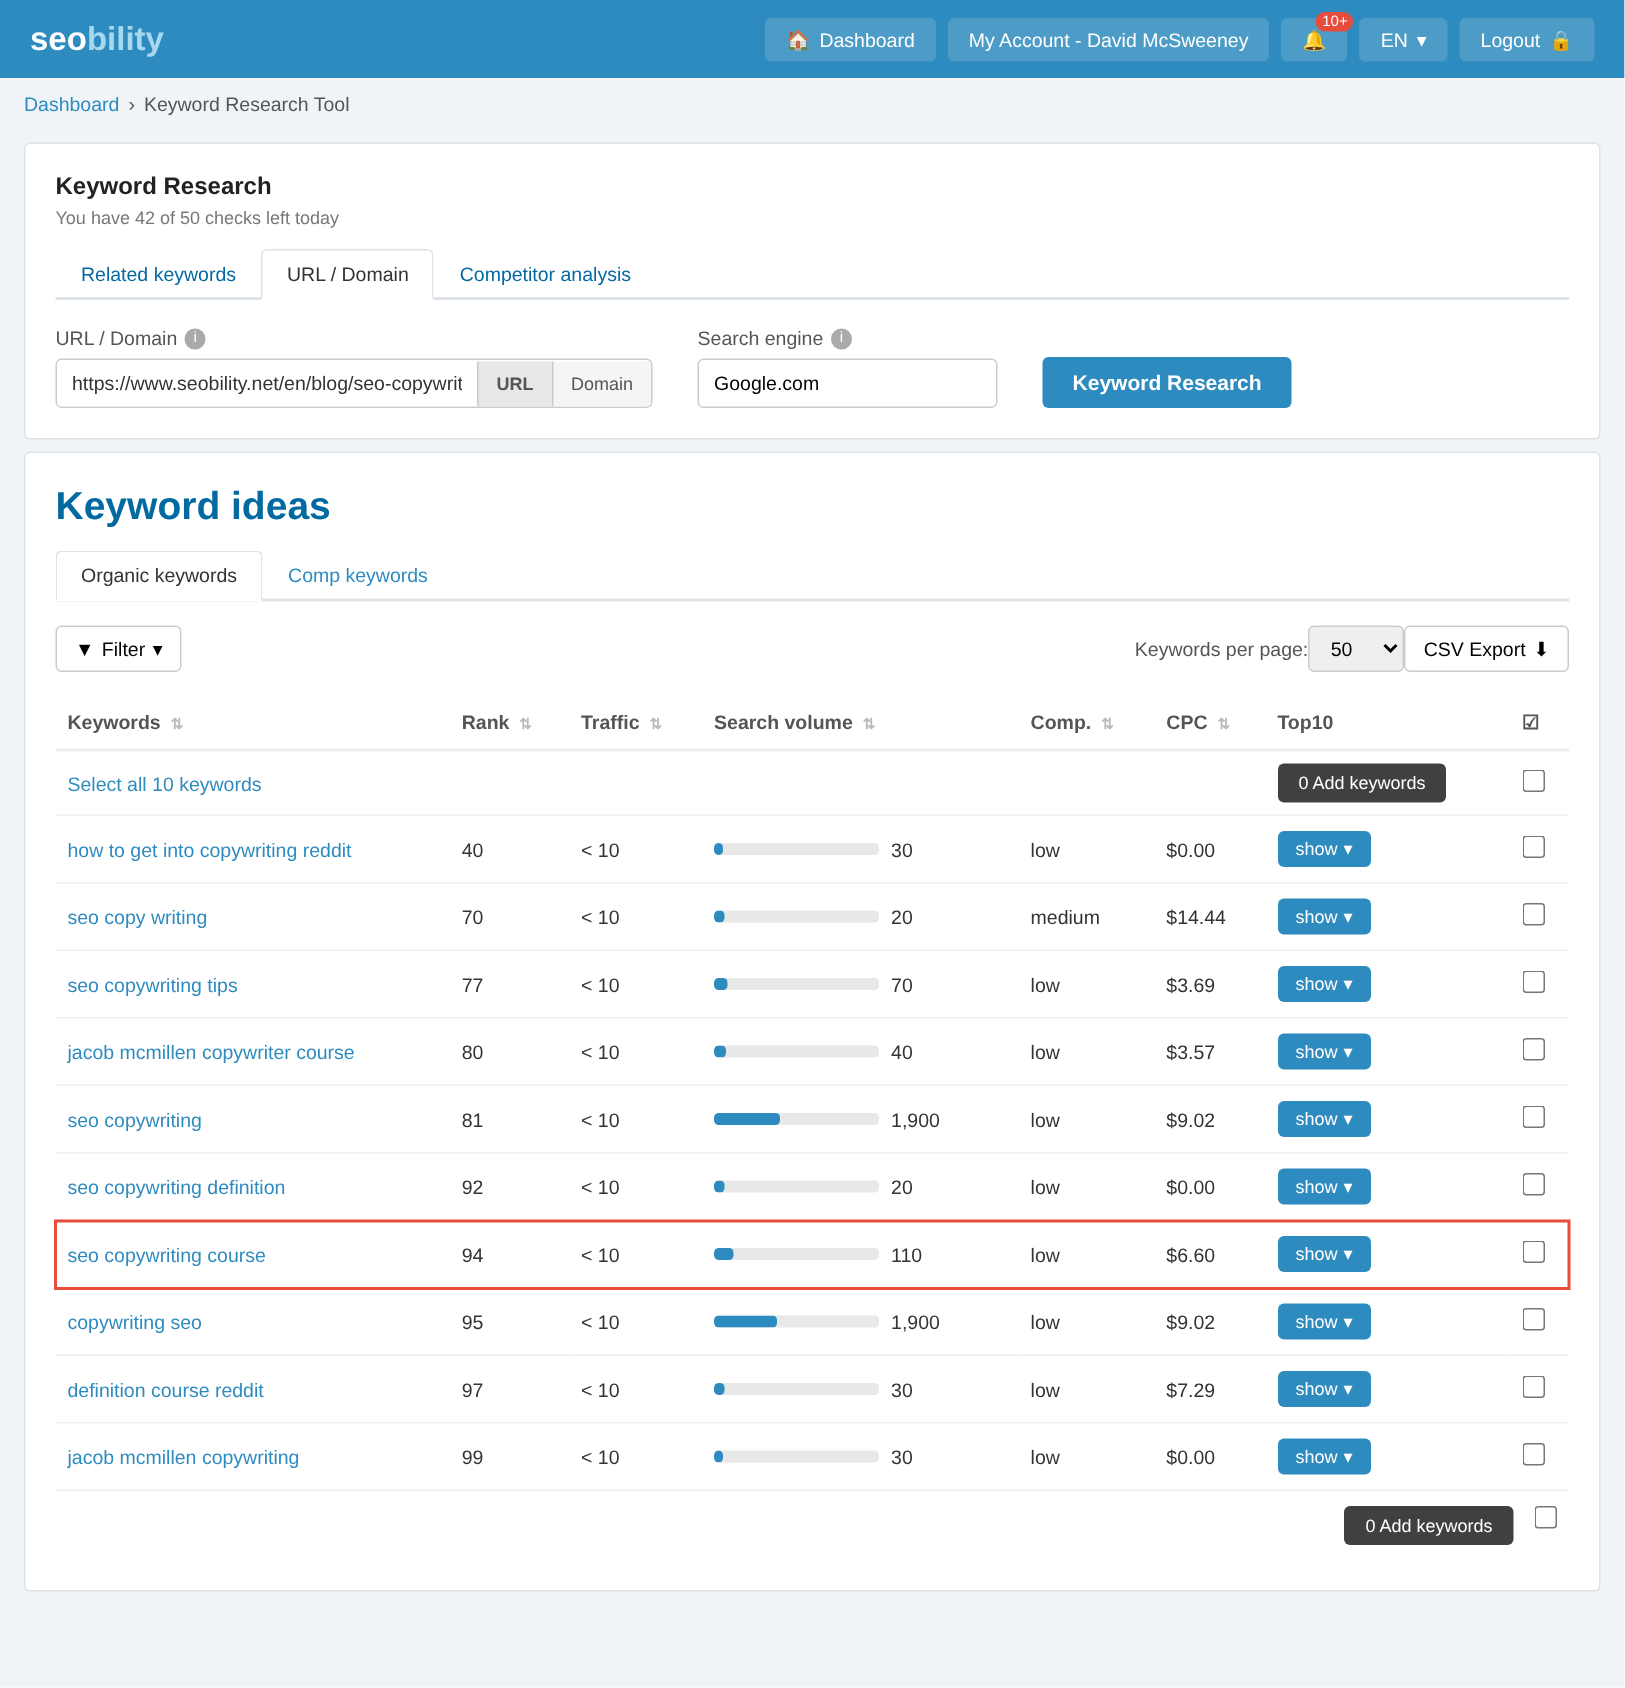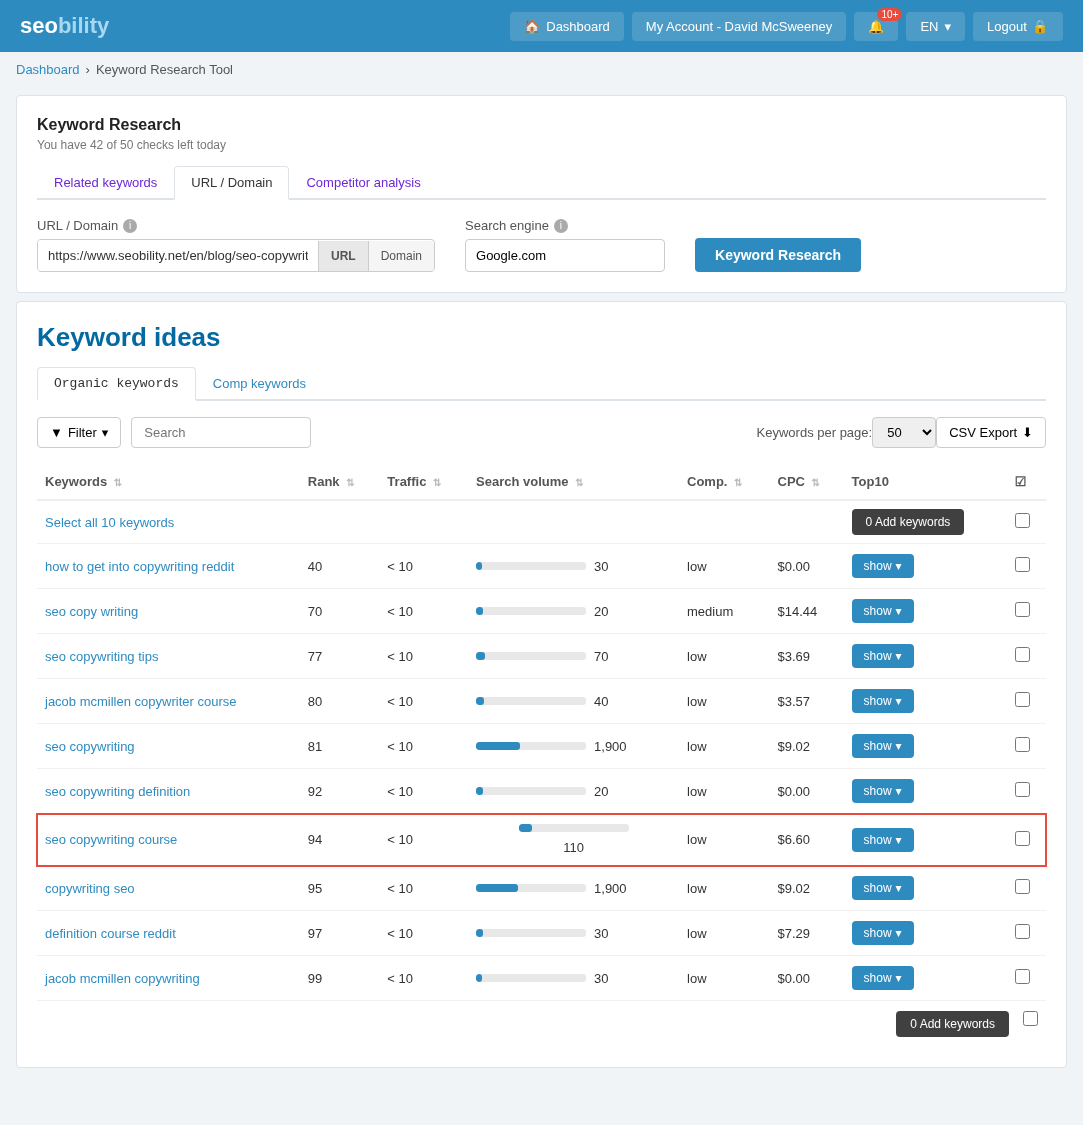--- a/index.html
+++ b/index.html
@@ -20,42 +20,42 @@
 
     
     .card { background: white; border: 1px solid #dde3e8; border-radius: 4px; margin: 8px 16px; padding: 20px; }
 
     
     .kw-title { font-size: 16px; font-weight: bold; color: #222; margin-bottom: 4px; }
     .kw-sub { font-size: 12px; color: #777; margin-bottom: 14px; }
 
     
     .tabs { display: flex; border-bottom: 2px solid #dde3e8; margin-bottom: 18px; }
-    .tab { padding: 8px 16px; cursor: pointer; font-size: 13px; color: #6d28d9; border: 1px solid transparent; margin-bottom: -2px; }
+    .tab { padding: 8px 16px; cursor: pointer; font-size: 13px; color: #0369a1; border: 1px solid transparent; margin-bottom: -2px; }
     .tab.active { border: 1px solid #dde3e8; border-bottom: 2px solid white; color: #333; background: white; border-radius: 4px 4px 0 0; }
 
     
     .form-row { display: flex; gap: 30px; align-items: flex-end; }
     .form-group { display: flex; flex-direction: column; gap: 6px; }
     .form-label { font-size: 13px; color: #555; font-weight: 500; display: flex; align-items: center; gap: 5px; }
     .info-icon { display: inline-flex; align-items: center; justify-content: center; width: 14px; height: 14px; border-radius: 50%; background: #aaa; color: white; font-size: 10px; cursor: help; }
     .url-input-wrap { display: flex; align-items: center; border: 1px solid #ccc; border-radius: 4px; overflow: hidden; }
     .url-input { border: none; outline: none; padding: 8px 10px; font-size: 13px; width: 280px; color: #333; }
     .url-toggle { padding: 8px 12px; cursor: pointer; font-size: 12px; background: #f5f5f5; border-left: 1px solid #ccc; color: #555; }
     .url-toggle.active { background: #e8e8e8; font-weight: bold; }
     .search-engine-input { border: 1px solid #ccc; border-radius: 4px; padding: 8px 10px; font-size: 13px; width: 200px; outline: none; }
     .kw-research-btn { background: #2e8bbf; color: white; border: none; padding: 9px 20px; border-radius: 4px; cursor: pointer; font-size: 14px; font-weight: bold; white-space: nowrap; }
 
     
     .ki-title { font-size: 26px; font-weight: bold; color: #0369a1; margin-bottom: 14px; }
 
     
     .sub-tabs { display: flex; border-bottom: 2px solid #dde3e8; margin-bottom: 16px; }
     .sub-tab { padding: 8px 16px; cursor: pointer; font-size: 13px; color: #2e8bbf; border: 1px solid transparent; margin-bottom: -2px; }
-    .sub-tab.active { border: 1px solid #dde3e8; border-bottom: 2px solid white; color: #333; background: white; border-radius: 4px 4px 0 0; font-family: Liberation Mono, monospace; }
+    .sub-tab.active { border: 1px solid #dde3e8; border-bottom: 2px solid white; color: #333; background: white; border-radius: 4px 4px 0 0; }
 
     
     .filter-bar { display: flex; align-items: center; justify-content: space-between; margin-bottom: 16px; }
     .filter-left { display: flex; align-items: center; gap: 10px; }
     .filter-btn { background: white; border: 1px solid #ccc; border-radius: 4px; padding: 7px 12px; cursor: pointer; font-size: 13px; display: flex; align-items: center; gap: 5px; }
     .search-filter { border: 1px solid #ccc; border-radius: 4px; padding: 7px 12px; font-size: 13px; outline: none; width: 180px; color: #999; }
     .filter-right { display: flex; align-items: center; }
     .per-page-label { font-size: 13px; color: #555; }
     .per-page-select { border: 1px solid #ccc; border-radius: 4px; padding: 6px 10px; font-size: 13px; }
     .csv-btn { background: white; border: 1px solid #ccc; border-radius: 4px; padding: 7px 12px; cursor: pointer; font-size: 13px; display: flex; align-items: center; gap: 5px; }
@@ -166,21 +166,20 @@
     <div class="sub-tab">Comp keywords</div>
   </div>
 
   <div class="filter-bar">
     <div class="filter-left">
       <button class="filter-btn">
         <span>▼</span>
         <span>Filter</span>
         <span>▾</span>
       </button>
-      <input type="text" class="search-filter" placeholder="Search" style="">
     </div>
     <div class="filter-right">
       <span class="per-page-label">Keywords per page:</span>
       <select class="per-page-select">
         <option>50</option>
         <option>25</option>
         <option>100</option>
       </select>
       <button class="csv-btn">
         <span>CSV Export</span>
@@ -367,21 +366,21 @@
       <input type="checkbox" class="row-checkbox" style="">
     </td>
   </tr>
         <tr class="highlighted-row">
     <td>
       <a href="#" class="keyword-link">seo copywriting course</a>
     </td>
     <td>94</td>
     <td>&lt; 10</td>
     <td>
-      <div style="display:flex;align-items:center;gap:8px;flex-direction:column;">
+      <div style="display:flex;align-items:center;gap:8px;">
         <div class="progress-bar-outer">
           <div class="progress-bar-inner" style="width:12%"></div>
         </div>
         <span>110</span>
       </div>
     </td>
     <td class="comp-low">low</td>
     <td>$6.60</td>
     <td>
       <button class="show-btn">

